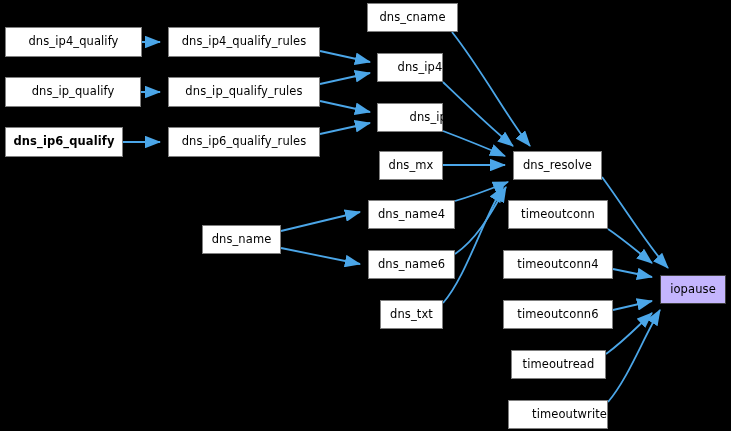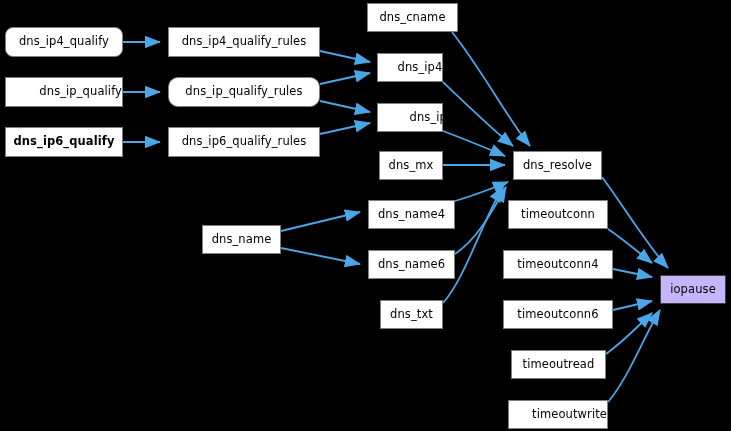--- a/index.html
+++ b/index.html
@@ -74,33 +74,33 @@
         <path d="M602,177 C622,204 650,249 668,268" fill="none" stroke="#4ba6e8" stroke-width="1.8" marker-end="url(#arrowhead)"></path>
         <path d="M608,229 C623,239 638,252 652,263" fill="none" stroke="#4ba6e8" stroke-width="1.8" marker-end="url(#arrowhead)"></path>
         <path d="M613,269 L652,277" fill="none" stroke="#4ba6e8" stroke-width="1.8" marker-end="url(#arrowhead)"></path>
         <path d="M613,310 L652,301" fill="none" stroke="#4ba6e8" stroke-width="1.8" marker-end="url(#arrowhead)"></path>
         <path d="M606,354 C624,341 638,326 652,313" fill="none" stroke="#4ba6e8" stroke-width="1.8" marker-end="url(#arrowhead)"></path>
         <path d="M608,402 C629,377 643,338 660,310" fill="none" stroke="#4ba6e8" stroke-width="1.8" marker-end="url(#arrowhead)"></path>
       </g>
   </svg>
 
   <div id="node-group">
-      <div class="node" style="left: 5px; top: 27px; width: 118px; height: 30px; border-radius: 8px;">
+      <div class="node" style="left: 5px; top: 27px; width: 137px; height: 30px;">
         <span>dns_ip4_qualify</span>
       </div>
-      <div class="node" style="left: 5px; top: 77px; width: 118px; height: 30px; justify-content: flex-end;">
+      <div class="node" style="left: 5px; top: 77px; width: 136px; height: 30px;">
         <span>dns_ip_qualify</span>
       </div>
       <div class="node" style="left: 5px; top: 127px; width: 118px; height: 30px; font-weight: bold;">
         <span>dns_ip6_qualify</span>
       </div>
       <div class="node" style="left: 168px; top: 27px; width: 152px; height: 30px;">
         <span>dns_ip4_qualify_rules</span>
       </div>
-      <div class="node" style="left: 168px; top: 77px; width: 152px; height: 30px; border-radius: 10px;">
+      <div class="node" style="left: 168px; top: 77px; width: 152px; height: 30px;">
         <span>dns_ip_qualify_rules</span>
       </div>
       <div class="node" style="left: 168px; top: 127px; width: 152px; height: 30px;">
         <span>dns_ip6_qualify_rules</span>
       </div>
       <div class="node" style="left: 367px; top: 3px; width: 91px; height: 29px;">
         <span>dns_cname</span>
       </div>
       <div class="node" style="left: 377px; top: 53px; width: 66px; height: 29px; padding-left: 20px;">
         <span>dns_ip4</span>

